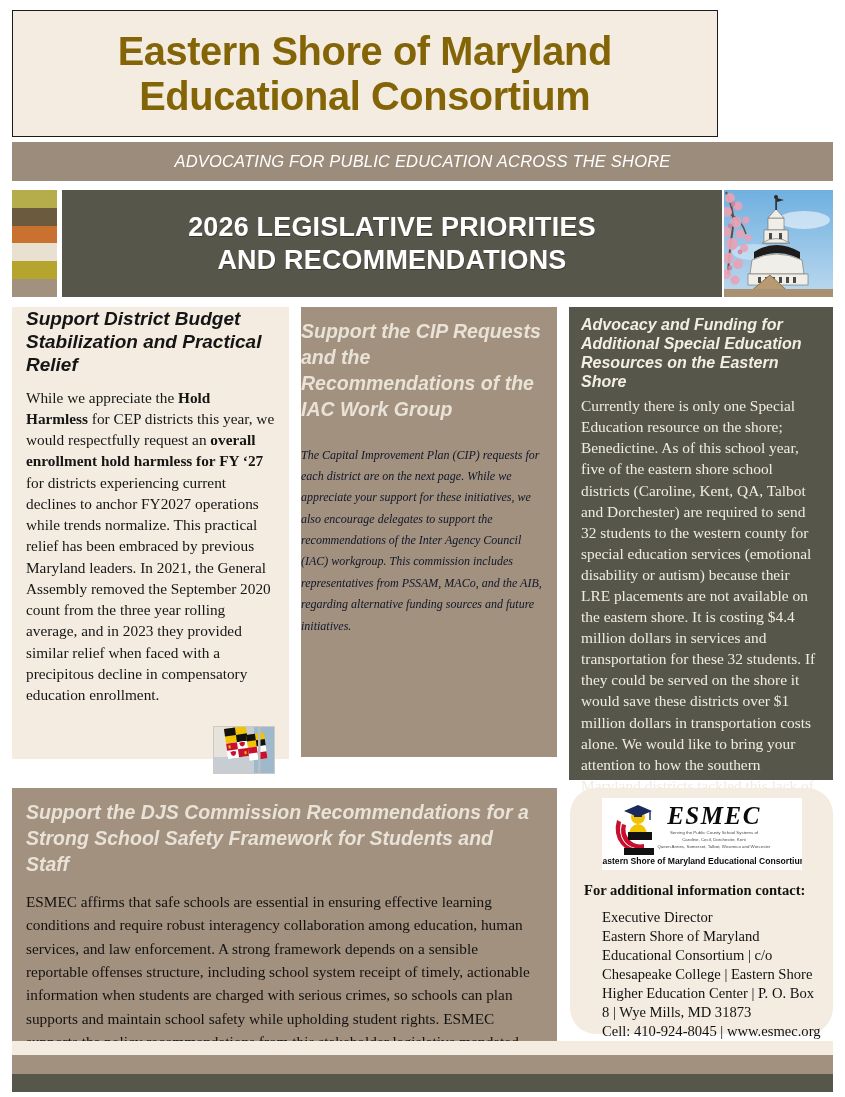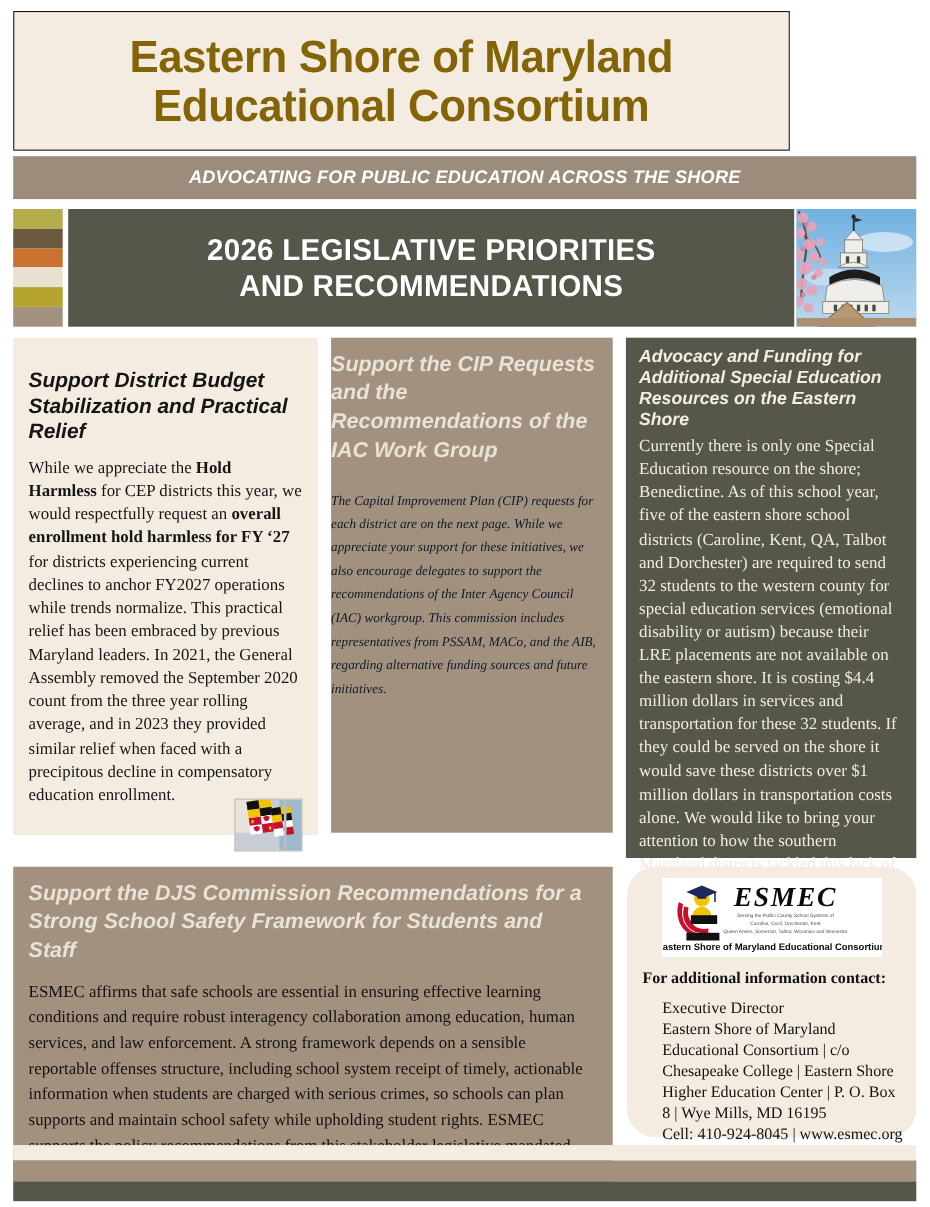--- a/index.html
+++ b/index.html
@@ -50,21 +50,21 @@
     width: 821px;
     height: 39px;
     background: #9b8c7b;
     display: flex;
     align-items: center;
     justify-content: center;
   }
   .tagline-text {
     font-family: "Liberation Sans", sans-serif;
     font-style: italic;
-    font-weight: bold;
+    font-weight: normal;
     font-size: 16.5px;
     color: #ffffff;
     letter-spacing: 0.2px;
     text-align: center;
   }
 
   
   .swatch-strip {
     position: absolute;
     left: 12px;
@@ -115,21 +115,21 @@
   .col {
     position: absolute;
     box-sizing: border-box;
   }
   .col-1 {
     left: 12px;
     top: 307px;
     width: 277px;
     height: 452px;
     background: #f4ece0;
-    padding: 28px 14px 8px 14px;
+    padding: 0 14px 8px 14px;
   }
   .col-2 {
     left: 301px;
     top: 307px;
     width: 256px;
     height: 450px;
     background: #a2917f;
     padding: 12px 14px 8px 0;
   }
   .col-3 {
@@ -458,21 +458,21 @@
         <text x="112" y="26" font-family="Liberation Serif, serif" font-size="25" font-style="italic" font-weight="bold" fill="#0b0b0b" text-anchor="middle" letter-spacing="1.5">ESMEC</text>
         <text x="112" y="36" font-family="Liberation Sans, sans-serif" font-size="4.4" fill="#4a4a4a" text-anchor="middle">Serving the Public County School Systems of</text>
         <text x="112" y="43" font-family="Liberation Sans, sans-serif" font-size="4.4" fill="#4a4a4a" text-anchor="middle">Caroline, Cecil, Dorchester, Kent</text>
         <text x="112" y="50" font-family="Liberation Sans, sans-serif" font-size="4.4" fill="#4a4a4a" text-anchor="middle">Queen Annes, Somerset, Talbot, Wicomico and Worcester</text>
         <text x="100" y="66" font-family="Liberation Sans, sans-serif" font-size="8.6" font-weight="bold" fill="#0b0b0b" text-anchor="middle">Eastern Shore of Maryland Educational Consortium</text>
       </svg>
     </div>
     <div class="contact-lead">For additional information contact:</div>
     <div class="contact-lines">
         <div>Executive Director</div>
-        <div>Eastern Shore of Maryland Educational Consortium | c/o Chesapeake College | Eastern Shore Higher Education Center | P. O. Box 8 | Wye Mills, MD  16195</div>
+        <div>Eastern Shore of Maryland Educational Consortium | c/o Chesapeake College | Eastern Shore Higher Education Center | P. O. Box 8 | Wye Mills, MD  31873</div>
         <div>Cell:  410-924-8045 | www.esmec.org</div>
       </div>
   </div>
 
   <div class="footer-cream"></div>
   <div class="footer-tan"></div>
   <div class="footer-dark"></div>
 
 </div>
 

